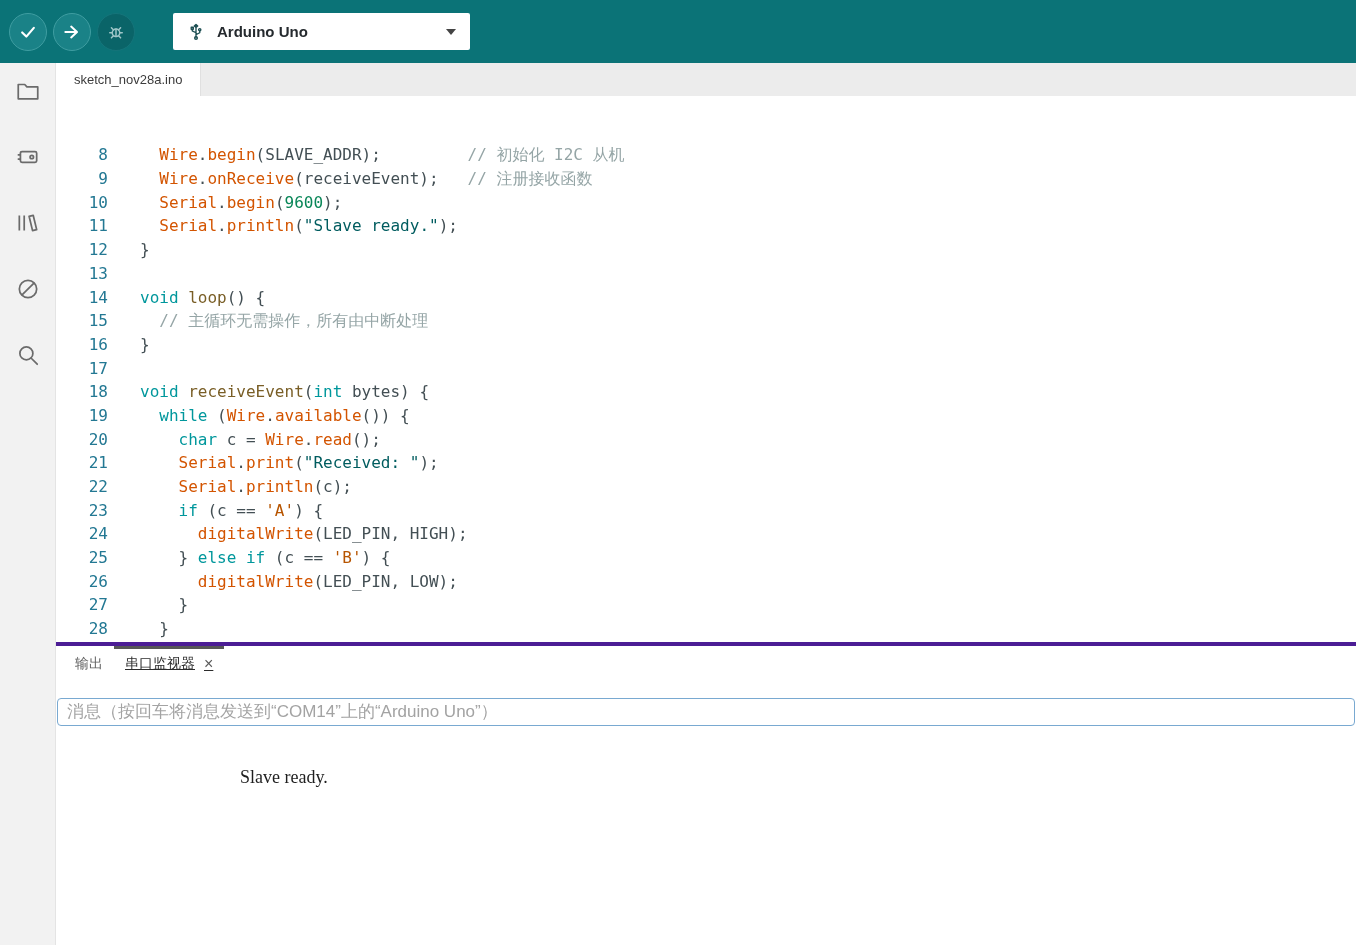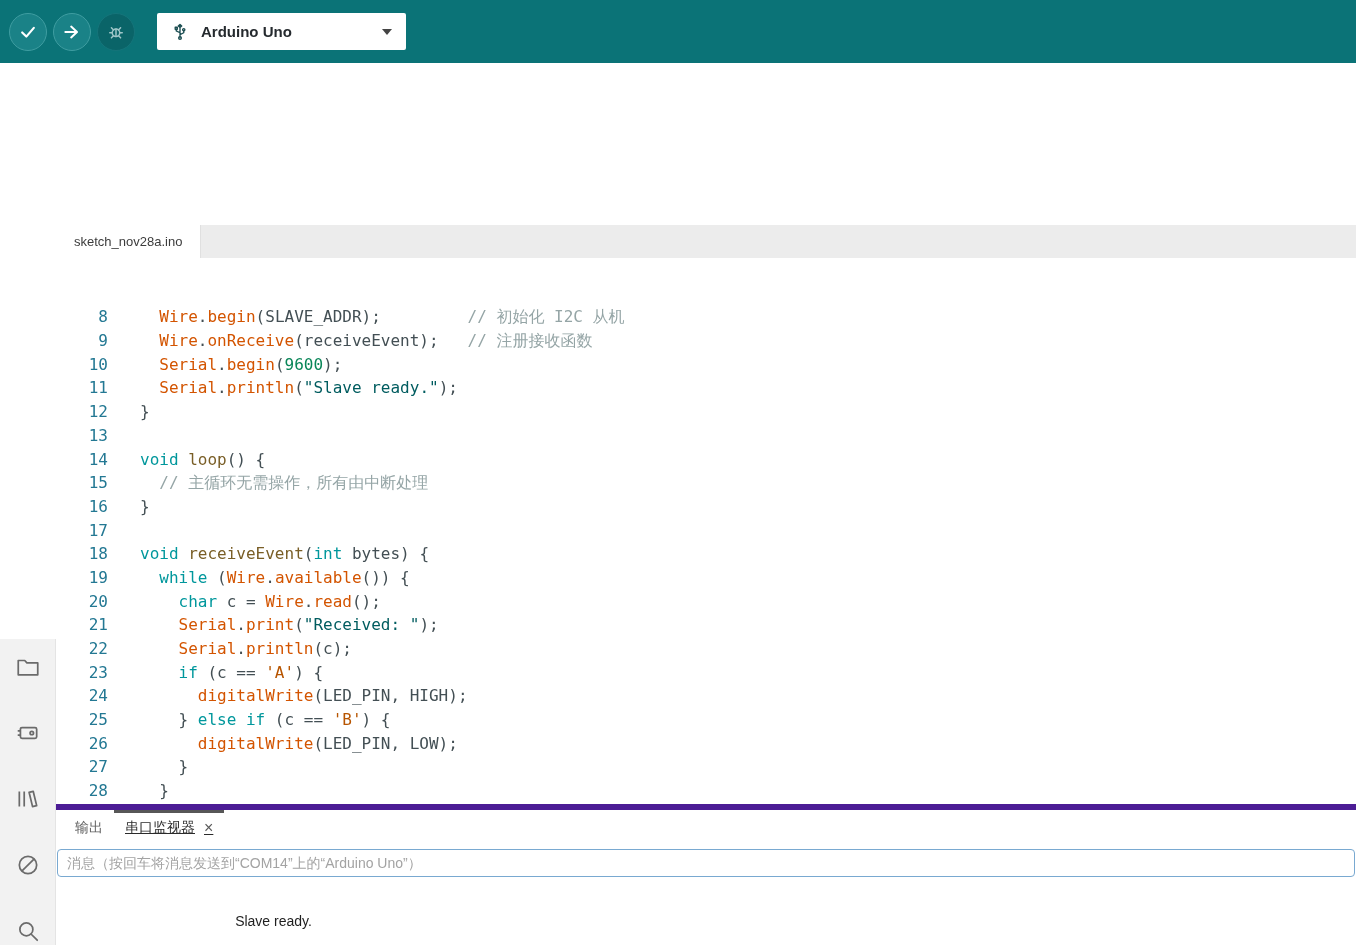--- a/index.html
+++ b/index.html
@@ -21,32 +21,32 @@
   }
   .tbtn{
     width:38px;height:38px;border-radius:50%;
     background:#1a8287;border:1px solid #3f9da1;
     display:flex;align-items:center;justify-content:center;
     margin-right:6px;padding:0;cursor:pointer;
   }
   .tbtn.disabled{background:#0a6468;border-color:#15747a;}
   .tbtn svg{display:block;}
   .board-select{
-    margin-left:16px;width:249px;height:37px;background:#fff;border-radius:2px;
+    margin-left:32px;width:297px;height:37px;background:#fff;border-radius:2px;
     display:flex;align-items:center;padding:0 14px;gap:12px;cursor:pointer;
   }
   .board-select .label{
     font-size:15px;font-weight:bold;color:#252a2e;flex:1;
   }
   .caret{
     width:0;height:0;border-left:5px solid transparent;border-right:5px solid transparent;
     border-top:6px solid #444;
   }
   
-  .main{display:flex;height:882px;align-items:flex-end;}
+  .main{display:flex;height:882px;}
   .sidebar{
     width:56px;background:#f2f2f2;border-right:1px solid #e4e4e4;
     display:flex;flex-direction:column;align-items:center;
     padding-top:14px;gap:38px;flex:none;
   }
   .sbtn{width:28px;height:28px;display:flex;align-items:center;justify-content:center;cursor:pointer;}
   .content{flex:1;display:flex;flex-direction:column;min-width:0;background:#fff;}
   
   .tabbar{height:33px;background:#ececec;display:flex;flex:none;}
   .tab{
@@ -65,38 +65,38 @@
   .tk-kw{color:var(--kw);}
   .tk-cls{color:var(--cls);}
   .tk-mth{color:var(--mth);margin-top:15px;}
   .tk-fn{color:var(--fn);margin-top:47px;}
   .tk-str{color:var(--str);}
   .tk-chr{color:var(--chr);}
   .tk-num{color:var(--num);}
   .tk-com{color:var(--com);}
   .tk-p{color:var(--p);}
   
-  .panel{flex:1;border-top:6px solid #4c1d95;display:flex;flex-direction:column;background:#fff;min-height:0;}
+  .panel{flex:1;border-top:4px solid #4c1d95;display:flex;flex-direction:column;background:#fff;min-height:0;}
   .panel-tabs{height:36px;flex:none;display:flex;align-items:stretch;padding-left:8px;}
   .ptab{
     display:flex;align-items:center;gap:9px;padding:0 11px;
     font-size:14px;color:#616161;cursor:pointer;
   }
   .ptab.active{color:#2b2b2b;box-shadow:inset 0 3px 0 0 #575757;text-decoration:underline;}
   .ptab-close{font-size:16px;color:#5a5a5a;line-height:1;cursor:pointer;}
   .msg-input{
-    flex:none;margin:3px 0 0 1px;width:calc(100% - 2px);height:28px;
+    flex:none;margin:16px 0 0 1px;width:calc(100% - 2px);height:28px;
     border:1px solid #79a9d1;border-radius:4px;padding:0 9px;
-    font-size:14px;color:#333;outline:none;background:#fff;
+    font-size:17px;color:#333;outline:none;background:#fff;
     font-family:"Liberation Sans", sans-serif;
   }
   .msg-input::placeholder{color:#a3a3a3;}
   .serial-output{
     flex:1;padding:20px 0 0 148px;
-    font-family:Liberation Sans, sans-serif;font-size:14px;color:#1f1f1f;
+    font-family:Liberation Serif, serif;font-size:18px;color:#1f1f1f;
     white-space:pre;
   }
 </style>
 </head>
 <body>
 
 <header class="toolbar">
   <button class="tbtn">
     <svg width="20" height="20" viewBox="0 0 24 24" fill="none" stroke="#ffffff" stroke-width="2.6" stroke-linecap="round" stroke-linejoin="round">
         <path d="M5 12.5 L10 17.5 L19 7"></path>

